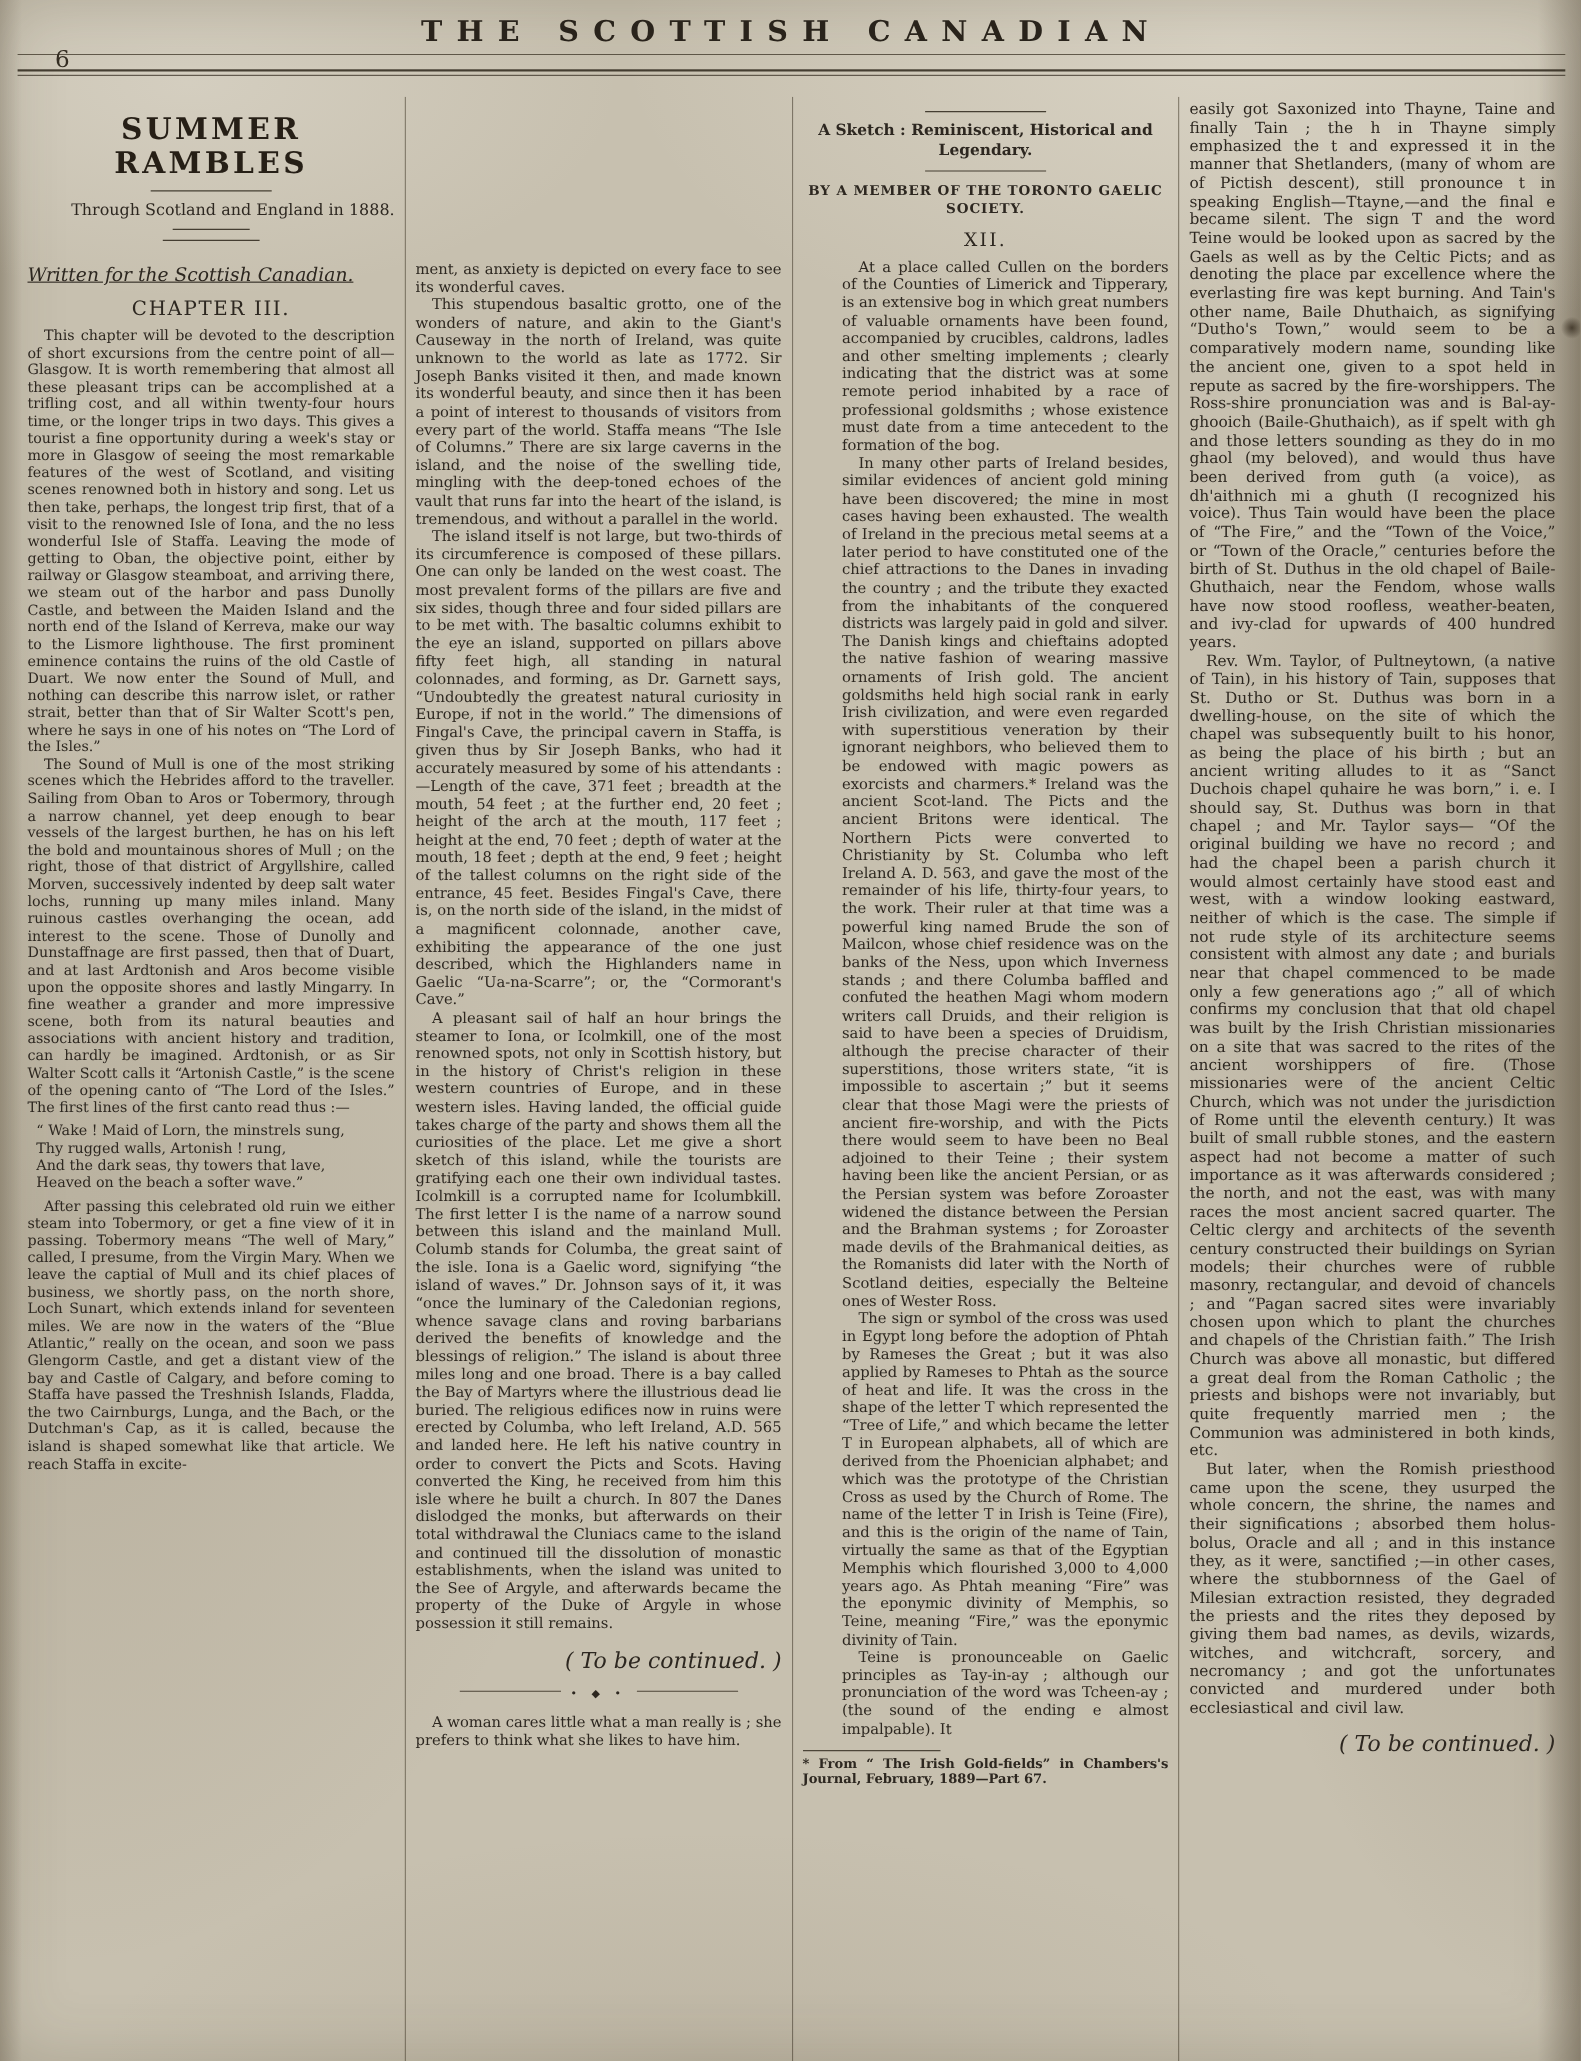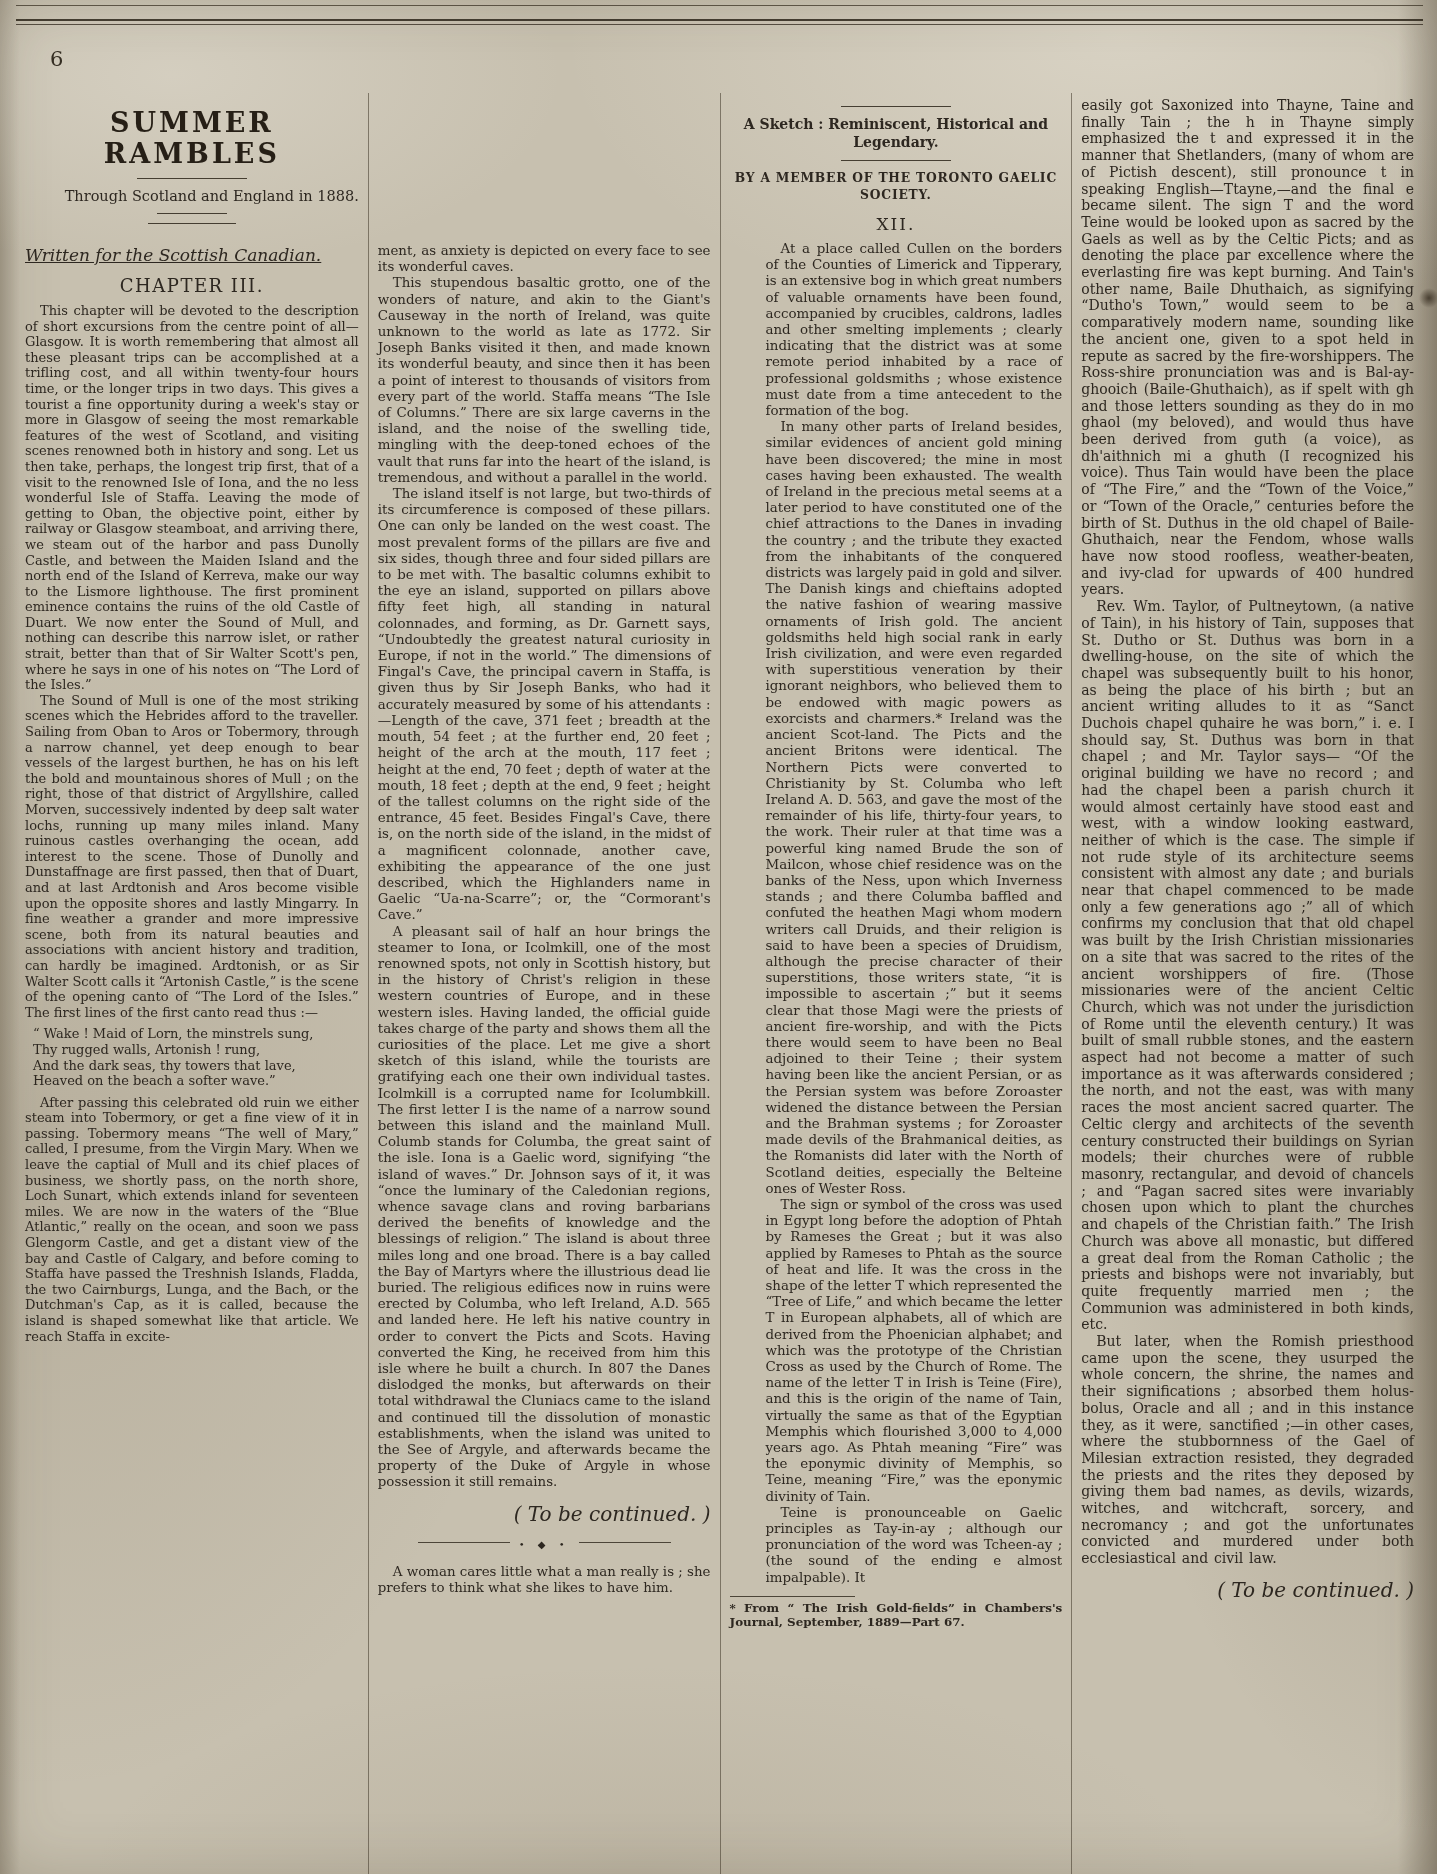--- a/index.html
+++ b/index.html
@@ -62,20 +62,21 @@
   .footnote-rule { width:125px; border-top:1.3px solid rgba(45,38,26,0.8); margin:10px 0 4px; }
   .footnote { font-size:11.9px; line-height:14.4px; font-weight:700; text-indent:12px; }
 </style>
 </head>
 <body>
 
 <div class="page">
 
   <div class="header">
     <div class="page-num">6</div>
+    <div class="masthead">THE SCOTTISH CANADIAN</div>
     <div class="rule-thin"></div>
     <div class="rule-double"></div>
   </div>
 
   <div class="columns">
 
     <div class="col col1">
       <h1 class="h-title1">SUMMER RAMBLES</h1>
       <div class="sr w110"></div>
       <div class="subtitle1">Through Scotland and England in 1888.</div>
@@ -110,21 +111,21 @@
       <div class="sr w110"></div>
       <div class="subhead">A Sketch :  Reminiscent, Historical and Legendary.</div>
       <div class="sr w110"></div>
       <div class="byline">BY A MEMBER OF THE TORONTO GAELIC SOCIETY.</div>
       <div class="section-no">XII.</div>
       <p class="body">At a place called  Cullen on the borders of  the Counties of Limerick and Tipperary, is an extensive bog in which great numbers of valuable ornaments have been found, accompanied by crucibles, caldrons, ladles and other smelting implements ; clearly indicating that the district was at some remote period inhabited by a race of professional goldsmiths ; whose existence must date from a time antecedent to the formation of the bog.</p>
       <p class="body">In many other parts of Ireland besides, similar evidences of ancient gold mining have been discovered; the mine in most cases having been exhausted.  The wealth of Ireland in the precious metal seems at a later period to have constituted one of the chief attractions to the Danes in invading the country ; and the tribute they exacted from the inhabitants of the conquered districts was largely paid in gold and silver.  The Danish kings and chieftains adopted the native fashion of wearing massive ornaments of Irish gold.  The ancient goldsmiths held high social rank in early Irish civilization, and were even regarded with superstitious veneration by their ignorant neighbors, who believed them to be endowed with magic powers as exorcists and charmers.*  Ireland was the ancient Scot-land.  The Picts and the ancient Britons were identical.  The Northern Picts were converted to Christianity by St. Columba who left Ireland A. D. 563, and gave the most of the remainder of his life, thirty-four years, to the work.  Their ruler at that time was a powerful king named Brude the son of Mailcon, whose chief residence was on the banks of the Ness, upon which Inverness stands ; and there Columba baffled and confuted the heathen Magi whom modern writers call Druids, and their religion is said to  have  been a species of Druidism, although the precise character of their superstitions, those writers state, “it is impossible to ascertain ;” but it seems clear that those Magi were the priests of ancient fire-worship, and with the Picts there would seem to have been no Beal adjoined to their Teine ; their system having been like the ancient Persian, or as the Persian system was before Zoroaster widened the distance between the Persian and the Brahman systems ; for Zoroaster made devils of the Brahmanical deities, as the Romanists did later with the North of Scotland deities, especially the Belteine ones of Wester Ross.</p>
       <p class="body">The sign or symbol of the cross was used in Egypt long before the adoption of Phtah by Rameses the Great ; but it was also applied by Rameses to Phtah as the source of heat and life.  It was the cross in the shape of the letter T which represented the “Tree of Life,” and which became the letter T in European alphabets, all of which are derived from the Phoenician alphabet; and which was the prototype of the Christian Cross as used by the Church of Rome.  The name of the letter T in Irish is Teine (Fire), and this is the origin of the name of Tain, virtually the same as that of the Egyptian Memphis which flourished 3,000 to 4,000 years ago.  As Phtah meaning “Fire” was the eponymic divinity of Memphis, so Teine, meaning “Fire,” was the eponymic divinity of Tain.</p>
       <p class="body">Teine is pronounceable on Gaelic principles as Tay-in-ay ; although our pronunciation of the word was Tcheen-ay ; (the sound of the ending e almost impalpable).  It</p>
       <div class="footnote-rule"></div>
-      <p class="footnote noindent">* From “ The Irish Gold-fields” in Chambers's Journal, September, 1889—Part 67.</p>
+      <p class="footnote noindent">* From “ The Irish Gold-fields” in Chambers's Journal, February, 1889—Part 67.</p>
     </div>
 
     <div class="col col4">
       <p class="body noindent">easily got Saxonized into Thayne, Taine and finally Tain ; the h in Thayne simply emphasized the t and expressed it in the manner that Shetlanders, (many of whom are of Pictish descent), still pronounce t in speaking English—Ttayne,—and the final e became silent.  The sign T and the word Teine would be looked upon as sacred by the Gaels as well as by the Celtic Picts; and as denoting the place par excellence where the everlasting fire was kept burning.  And Tain's other name, Baile Dhuthaich, as signifying “Dutho's Town,” would seem to be a comparatively modern name, sounding like the ancient one, given to a spot held in repute as sacred by the fire-worshippers.  The Ross-shire pronunciation was and is Bal-ay-ghooich (Baile-Ghuthaich), as if spelt with gh and those letters sounding as they do in mo ghaol (my beloved), and would thus have been derived from guth (a voice), as dh'aithnich mi a ghuth (I recognized his voice).  Thus Tain would have been the place of “The Fire,” and the “Town of the Voice,” or “Town of the Oracle,” centuries before the birth of St. Duthus in the old chapel of Baile-Ghuthaich, near the Fendom, whose walls have now stood roofless, weather-beaten, and ivy-clad for upwards of 400 hundred years.</p>
       <p class="body">Rev. Wm. Taylor, of Pultneytown, (a native of Tain), in his history of Tain, supposes that St. Dutho or St. Duthus was born in a dwelling-house, on the site of which the chapel was subsequently built to his honor, as being the place of his birth ; but an ancient writing alludes to it as “Sanct Duchois chapel quhaire he was born,” i. e. I should say, St. Duthus was born in that chapel ; and Mr. Taylor says— “Of the original building we have no record ; and had the chapel been a parish church it would almost certainly have stood east and west, with a window looking eastward, neither of which is the case.  The simple if not rude style of its architecture seems consistent with almost any date ; and burials near that chapel commenced to be made only a few generations ago ;” all of which confirms my conclusion that that old chapel was built by the Irish Christian missionaries on a site that was sacred to the rites of the ancient worshippers of fire.  (Those missionaries were of the ancient Celtic Church, which was not under the jurisdiction of Rome until the eleventh century.)  It was built of small rubble stones, and the eastern aspect had not become a matter of such importance as it was afterwards considered ; the north, and not the east, was with many races the most ancient sacred quarter.  The Celtic clergy and architects of the seventh century constructed their buildings on Syrian models; their churches were of rubble masonry, rectangular, and devoid of chancels ; and “Pagan sacred sites were invariably chosen upon which to plant the churches and chapels of the Christian faith.”  The Irish Church was above all monastic, but differed a great deal from the Roman Catholic ; the priests and bishops were not invariably, but quite frequently married men ; the Communion was administered in both kinds, etc.</p>
       <p class="body">But later, when the Romish priesthood came upon the scene, they usurped the whole concern, the shrine, the names and their significations ; absorbed them holus-bolus, Oracle and all ; and in this instance they, as it were, sanctified ;—in other cases, where the stubbornness of the Gael of Milesian extraction resisted, they degraded the priests and the rites they deposed  by giving them bad names, as devils, wizards, witches, and witchcraft, sorcery, and necromancy ; and got the unfortunates convicted and murdered under both ecclesiastical and civil law.</p>
       <div class="continued">( To be continued. )</div>
     </div>
 
   </div>

